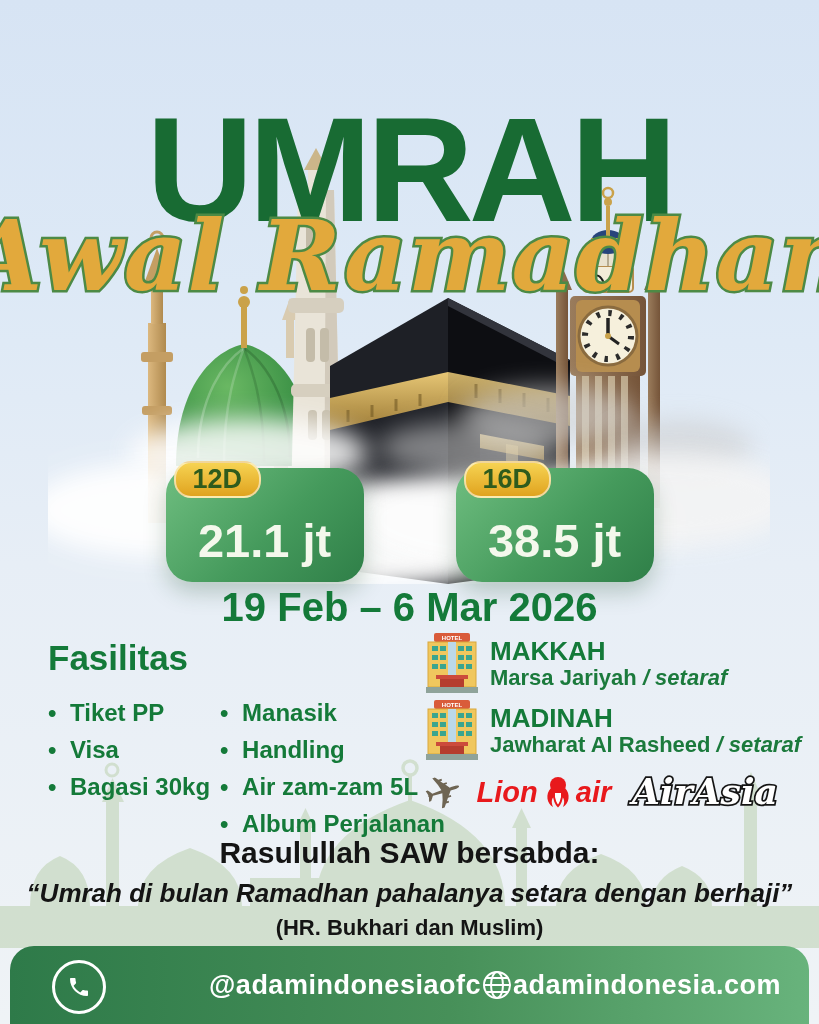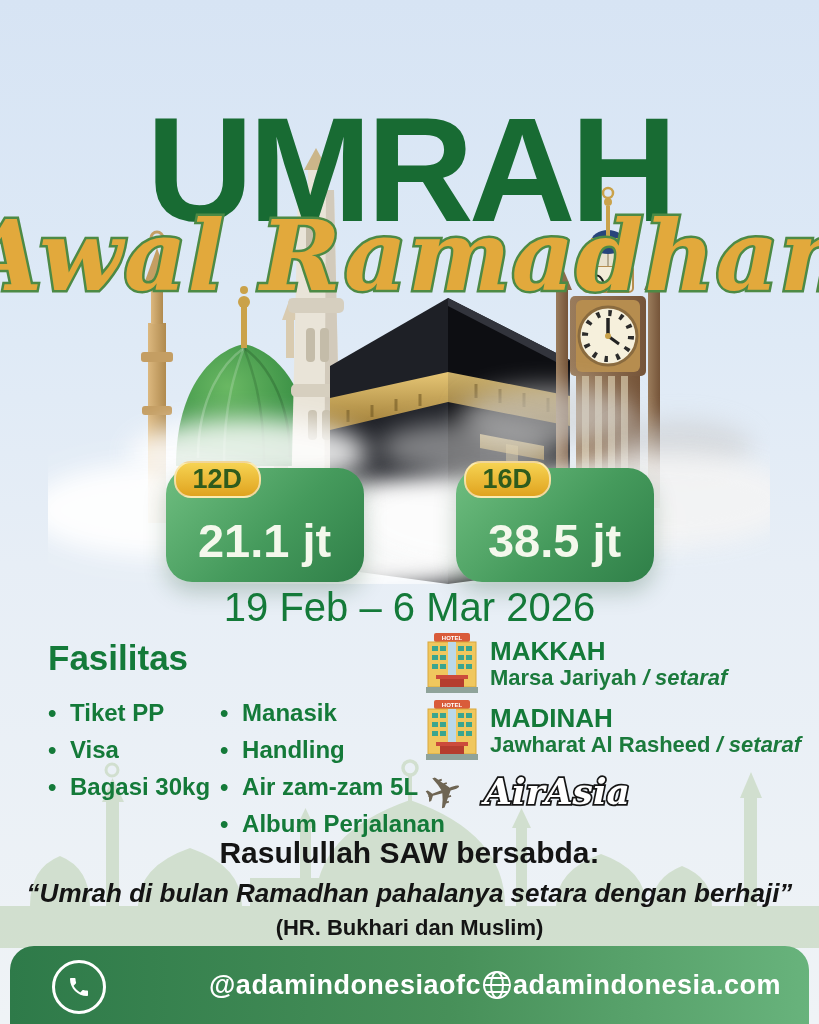--- a/index.html
+++ b/index.html
@@ -40,21 +40,21 @@
     border:2px solid rgba(255,255,255,.55);
     font-size:27px;font-weight:800;color:#2f5b1d;
   }
   .price{
     position:absolute;bottom:14px;left:0;right:0;text-align:center;
     font-size:47px;font-weight:800;color:#f4f8ec;letter-spacing:0;
   }
   
   .date{
     position:absolute;top:585px;left:0;right:0;text-align:center;z-index:7;
-    font-size:40px;font-weight:400;color:#147a39;letter-spacing:0;
+    font-size:40px;font-weight:700;color:#147a39;letter-spacing:0;
   }
   
   .facilities{position:absolute;left:48px;top:638px;width:380px;z-index:7;}
   .facilities h2{margin:0 0 16px 0;font-size:35px;font-weight:700;color:#147a39;}
   .fac-cols{display:flex;gap:10px;}
   .fac-cols ul{list-style:none;margin:0;padding:0;}
   .fac-cols li{
     position:relative;padding-left:22px;font-size:24px;font-weight:700;
     color:#147a39;line-height:37px;white-space:nowrap;
   }
@@ -342,20 +342,30 @@
       </svg>
       <div class="hotel-text">
         <div class="city">MADINAH</div>
         <div class="name"><span>Jawharat Al Rasheed </span><span class="alt">/ setaraf</span></div>
       </div>
     </div>
   </div>
 
   <div class="airlines">
     <span class="plane">✈</span>
+    <span class="lionair">
+      <span>Lion</span>
+      <svg width="32" height="36" viewBox="0 0 32 36">
+        <circle cx="17" cy="11" r="8" fill="#e8191c"></circle>
+        <path d="M10,14 C4,20 6,30 12,33 C9,26 12,22 16,21 Z" fill="#e8191c"></path>
+        <path d="M24,14 C30,20 28,30 22,33 C25,26 22,22 18,21 Z" fill="#e8191c"></path>
+        <path d="M13,18 C12,26 16,31 17,32 C18,31 22,26 21,18 Z" fill="#fff" stroke="#e8191c" stroke-width="2"></path>
+      </svg>
+      <span>air</span>
+    </span>
     <svg width="160" height="60" viewBox="0 0 160 60">
       <text x="80" y="42" text-anchor="middle" font-family="DejaVu Serif, serif" font-style="italic" font-weight="bold" font-size="36" fill="#ffffff" stroke="#151515" stroke-width="3.5" paint-order="stroke">AirAsia</text>
     </svg>
   </div>
 
   <div class="quote">
     <div class="q-head">Rasulullah SAW bersabda:</div>
     <div class="q-body">“Umrah di bulan Ramadhan pahalanya setara dengan berhaji”</div>
     <div class="q-src">(HR. Bukhari dan Muslim)</div>
   </div>

